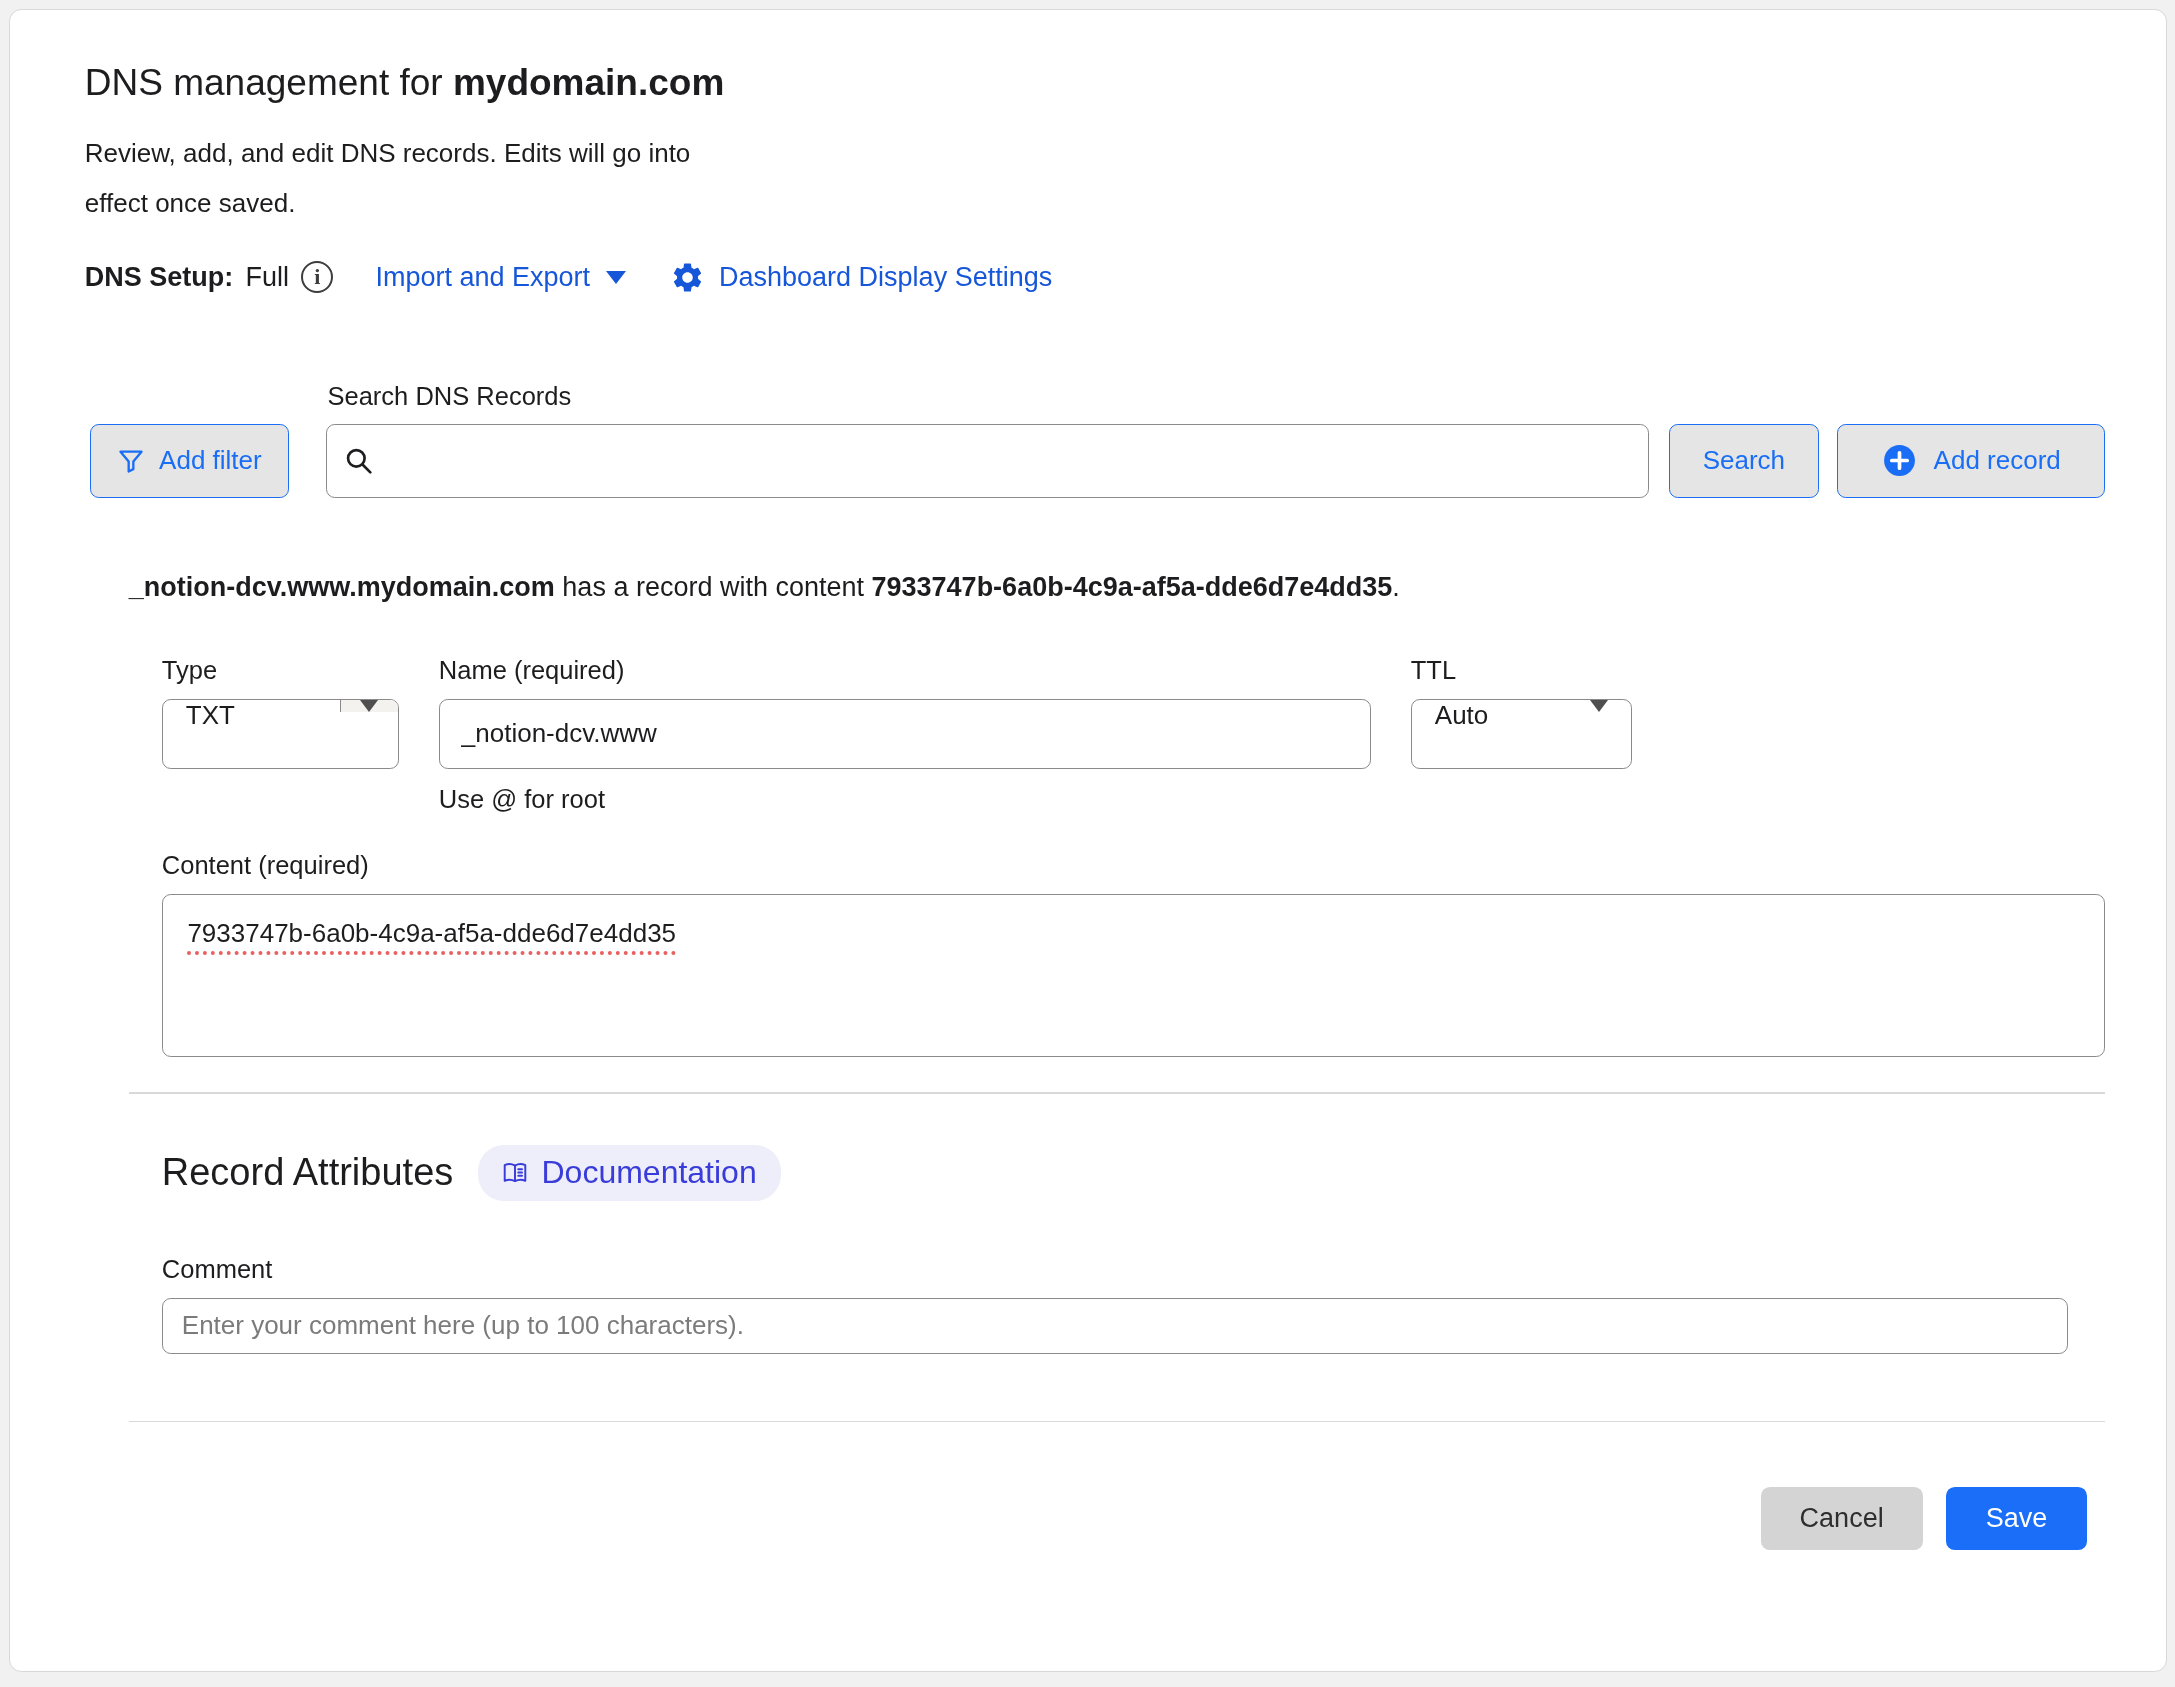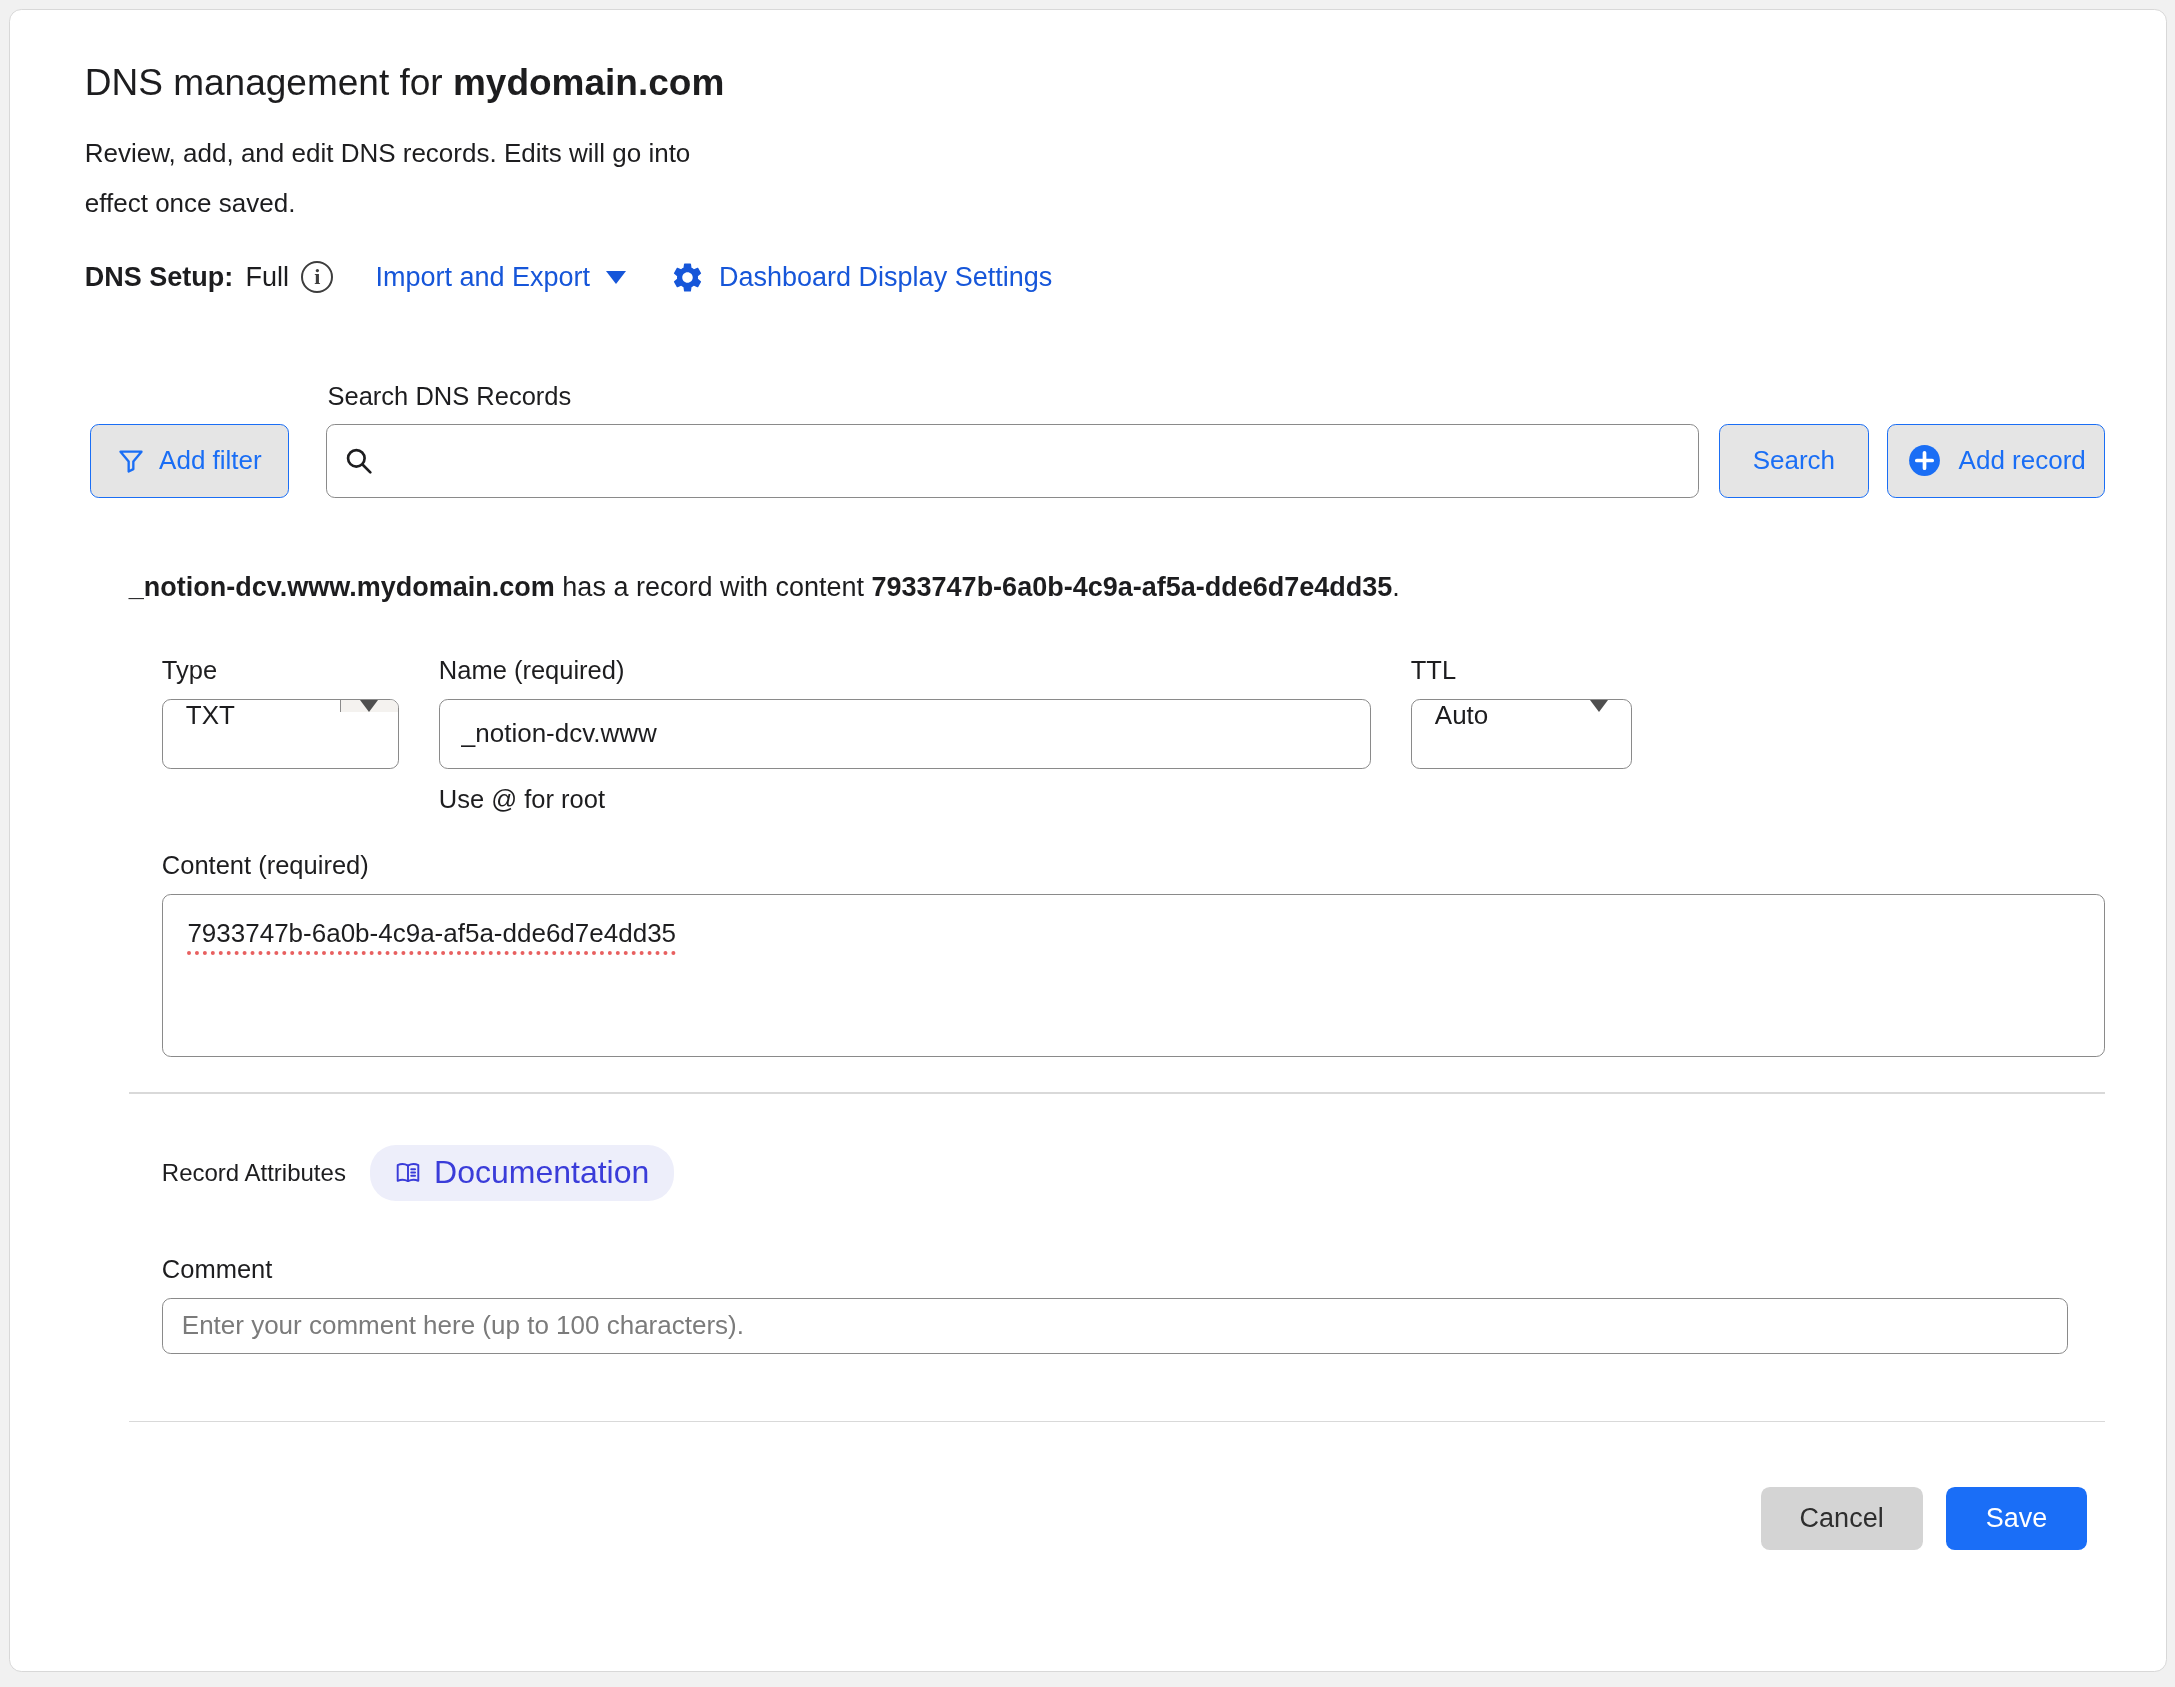--- a/index.html
+++ b/index.html
@@ -52,21 +52,21 @@
   .search-group { flex: 1; margin-left: 37px; }
   .search-label { font-size: 25.5px; margin: 0 0 13px 1.8px; color:#1d1d1f; }
   .search-input-wrap { position: relative; }
   .search-input {
     width: 100%; height: 74px; border: 1.8px solid #8a8a8a; border-radius: 8.8px;
     font-size: 26px; padding: 0 17.6px 0 58px; outline: none; background:#fff;
     font-family: "Liberation Sans", sans-serif;
   }
   .magnifier { position:absolute; left: 17.6px; top: 21px; }
   .search-btn { padding: 0 33px; margin-left: 19.3px; margin-top: 48px; }
-  .add-record-btn { padding: 0 18px; margin-left: 17.6px; }
+  .add-record-btn { padding: 0 43px; margin-left: 17.6px; }
   .add-record-btn svg { margin-right: 16px; }
   
   .record-section { margin-left: 44px; margin-top: 70px; }
   .record-message { font-size: 27px; line-height: 39px; }
   .record-message b { font-weight: 700; }
   .record-body { padding-left: 33px; }
   .form-row { display:flex; margin-top: 49px; }
   .field-label { font-size: 25.5px; color:#1d1d1f; margin-bottom: 14px; }
   .select-box {
     height: 70px; border: 1.8px solid #8a8a8a; border-radius: 8.8px; background:#fff;
@@ -98,21 +98,21 @@
     font-size: 26px; padding: 23px 24.6px; background:#fff; cursor:text;
   }
   .misspelled {
     text-decoration: underline dotted var(--misspell-red);
     text-decoration-thickness: 3.5px;
     text-underline-offset: 9.7px;
   }
   .divider { height: 1.8px; background:#d9d9d9; border:0; margin: 35px 0 0 0; }
   
   .attributes-heading-row { display:flex; align-items:center; margin-top: 51px; }
-  .attributes-heading { font-size: 24px; font-weight: 400; color:#1d1d1f; }
+  .attributes-heading { font-size: 38px; font-weight: 400; color:#1d1d1f; }
   .doc-badge {
     display:inline-flex; align-items:center; margin-left: 24.6px;
     background: var(--badge-bg); color: var(--badge-text);
     border-radius: 26px; height: 56px; padding: 0 24.6px; font-size: 32px; cursor:pointer;
   }
   .doc-badge svg { margin-right: 13px; }
   .attributes-desc { font-size: 26px; margin-top: 28px; color:#1d1d1f; }
   .comment-group { margin-top: 54px; }
   .comment-input {
     width: calc(100% - 37px); height: 56px; border: 1.8px solid #8a8a8a; border-radius: 8.8px;

